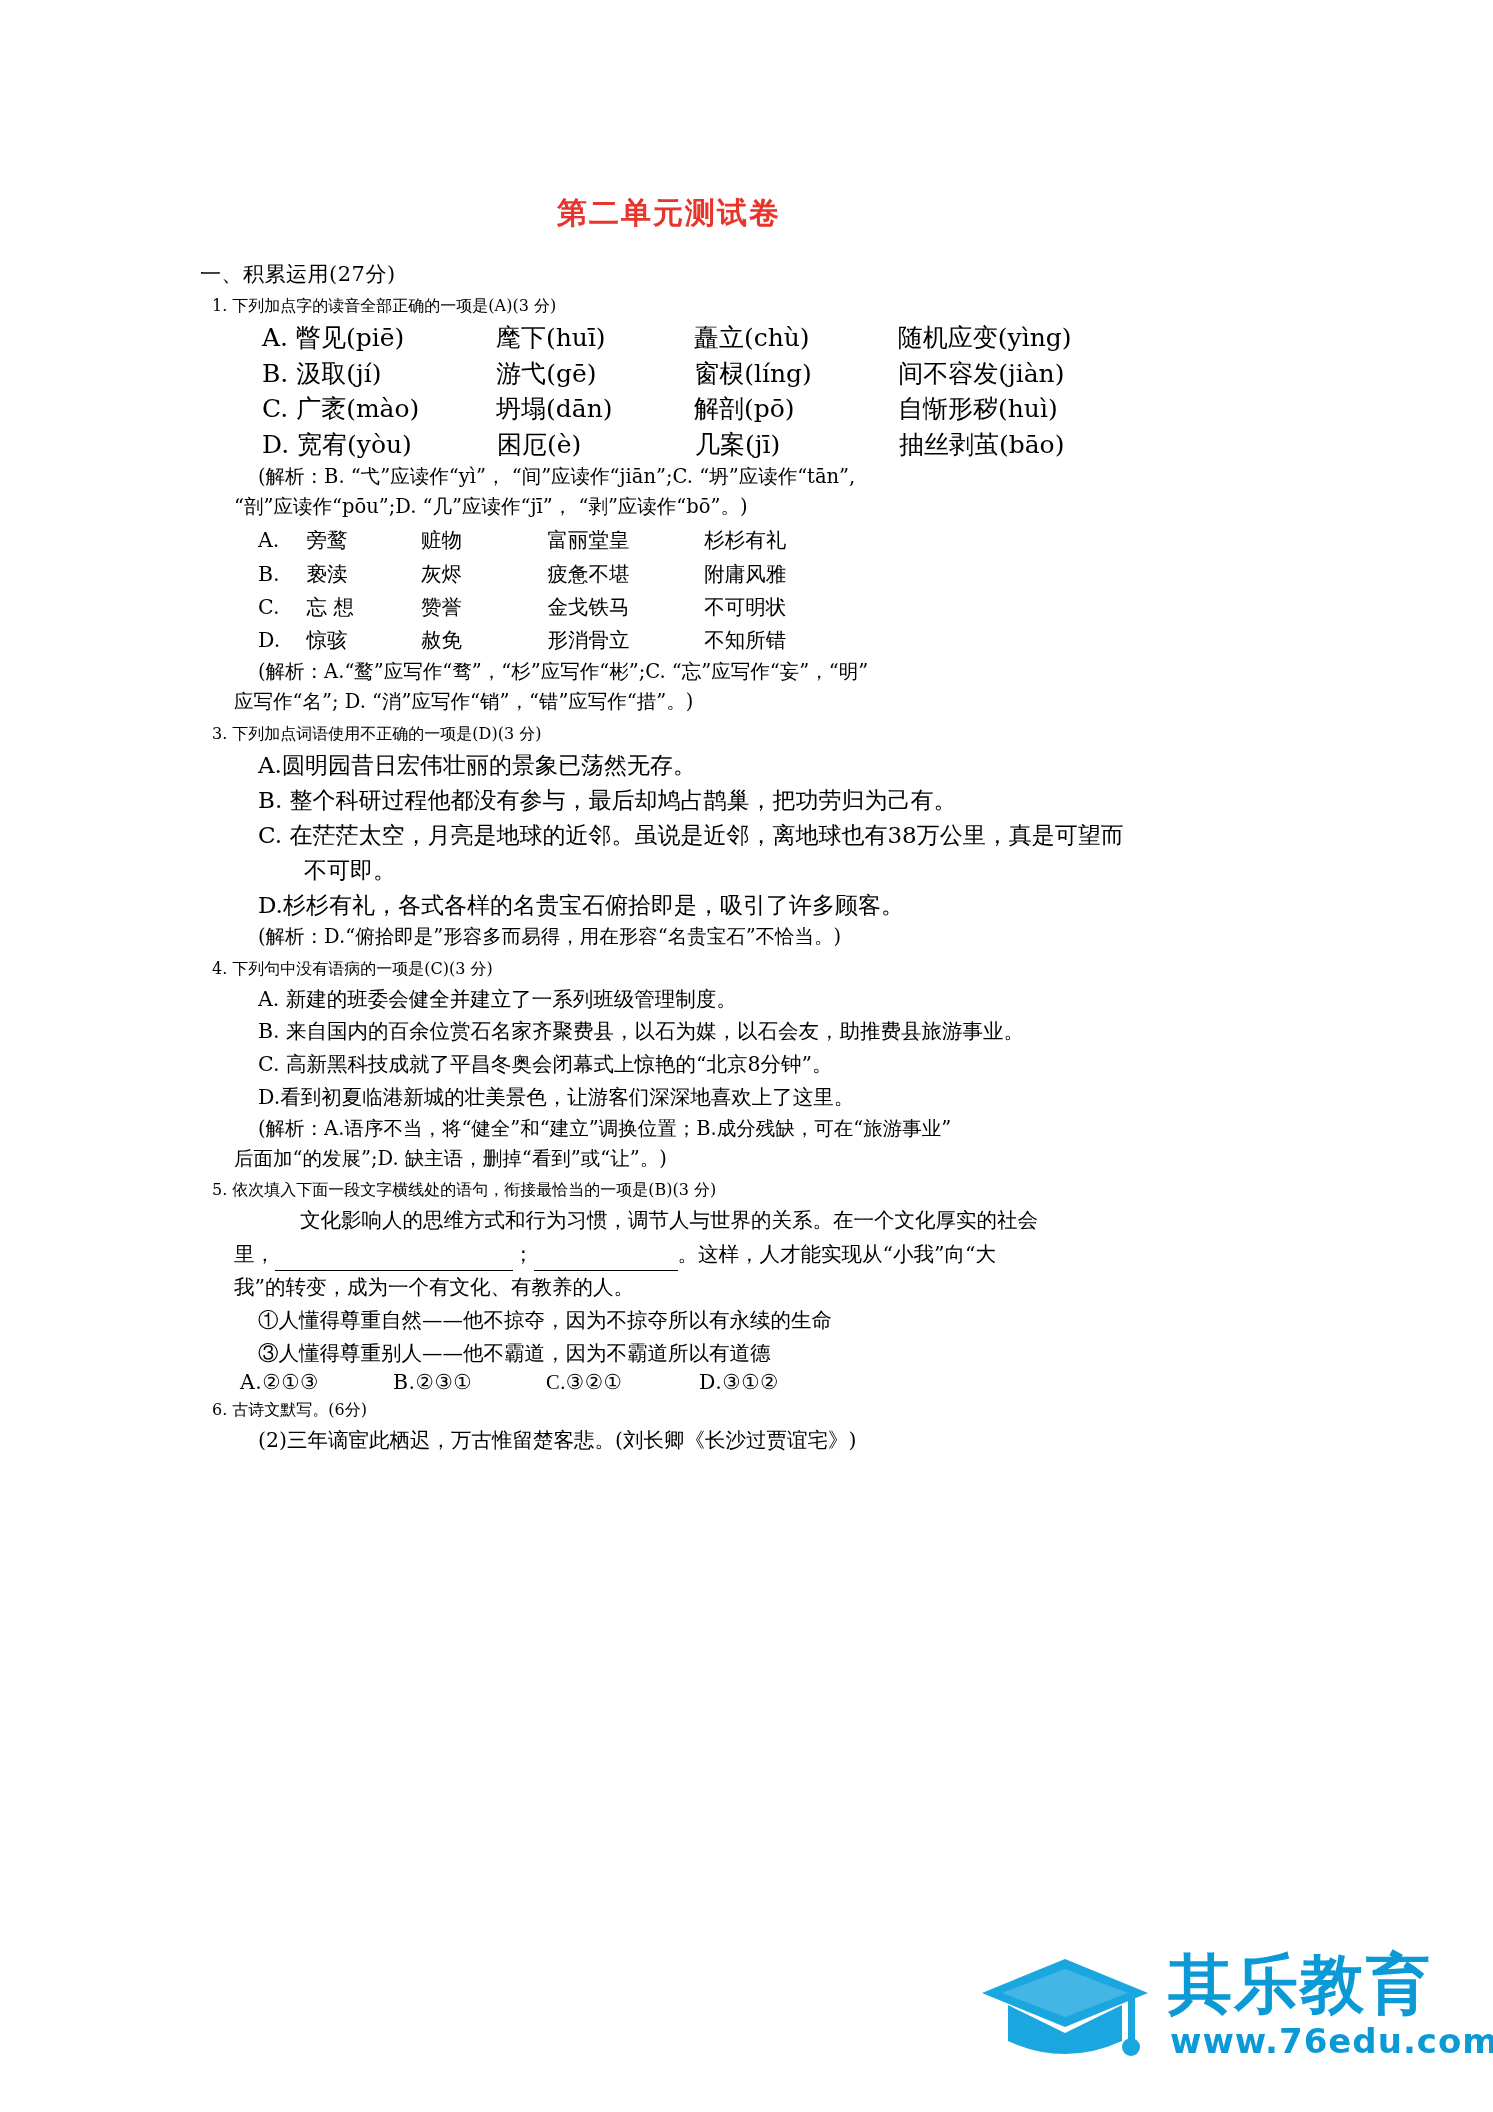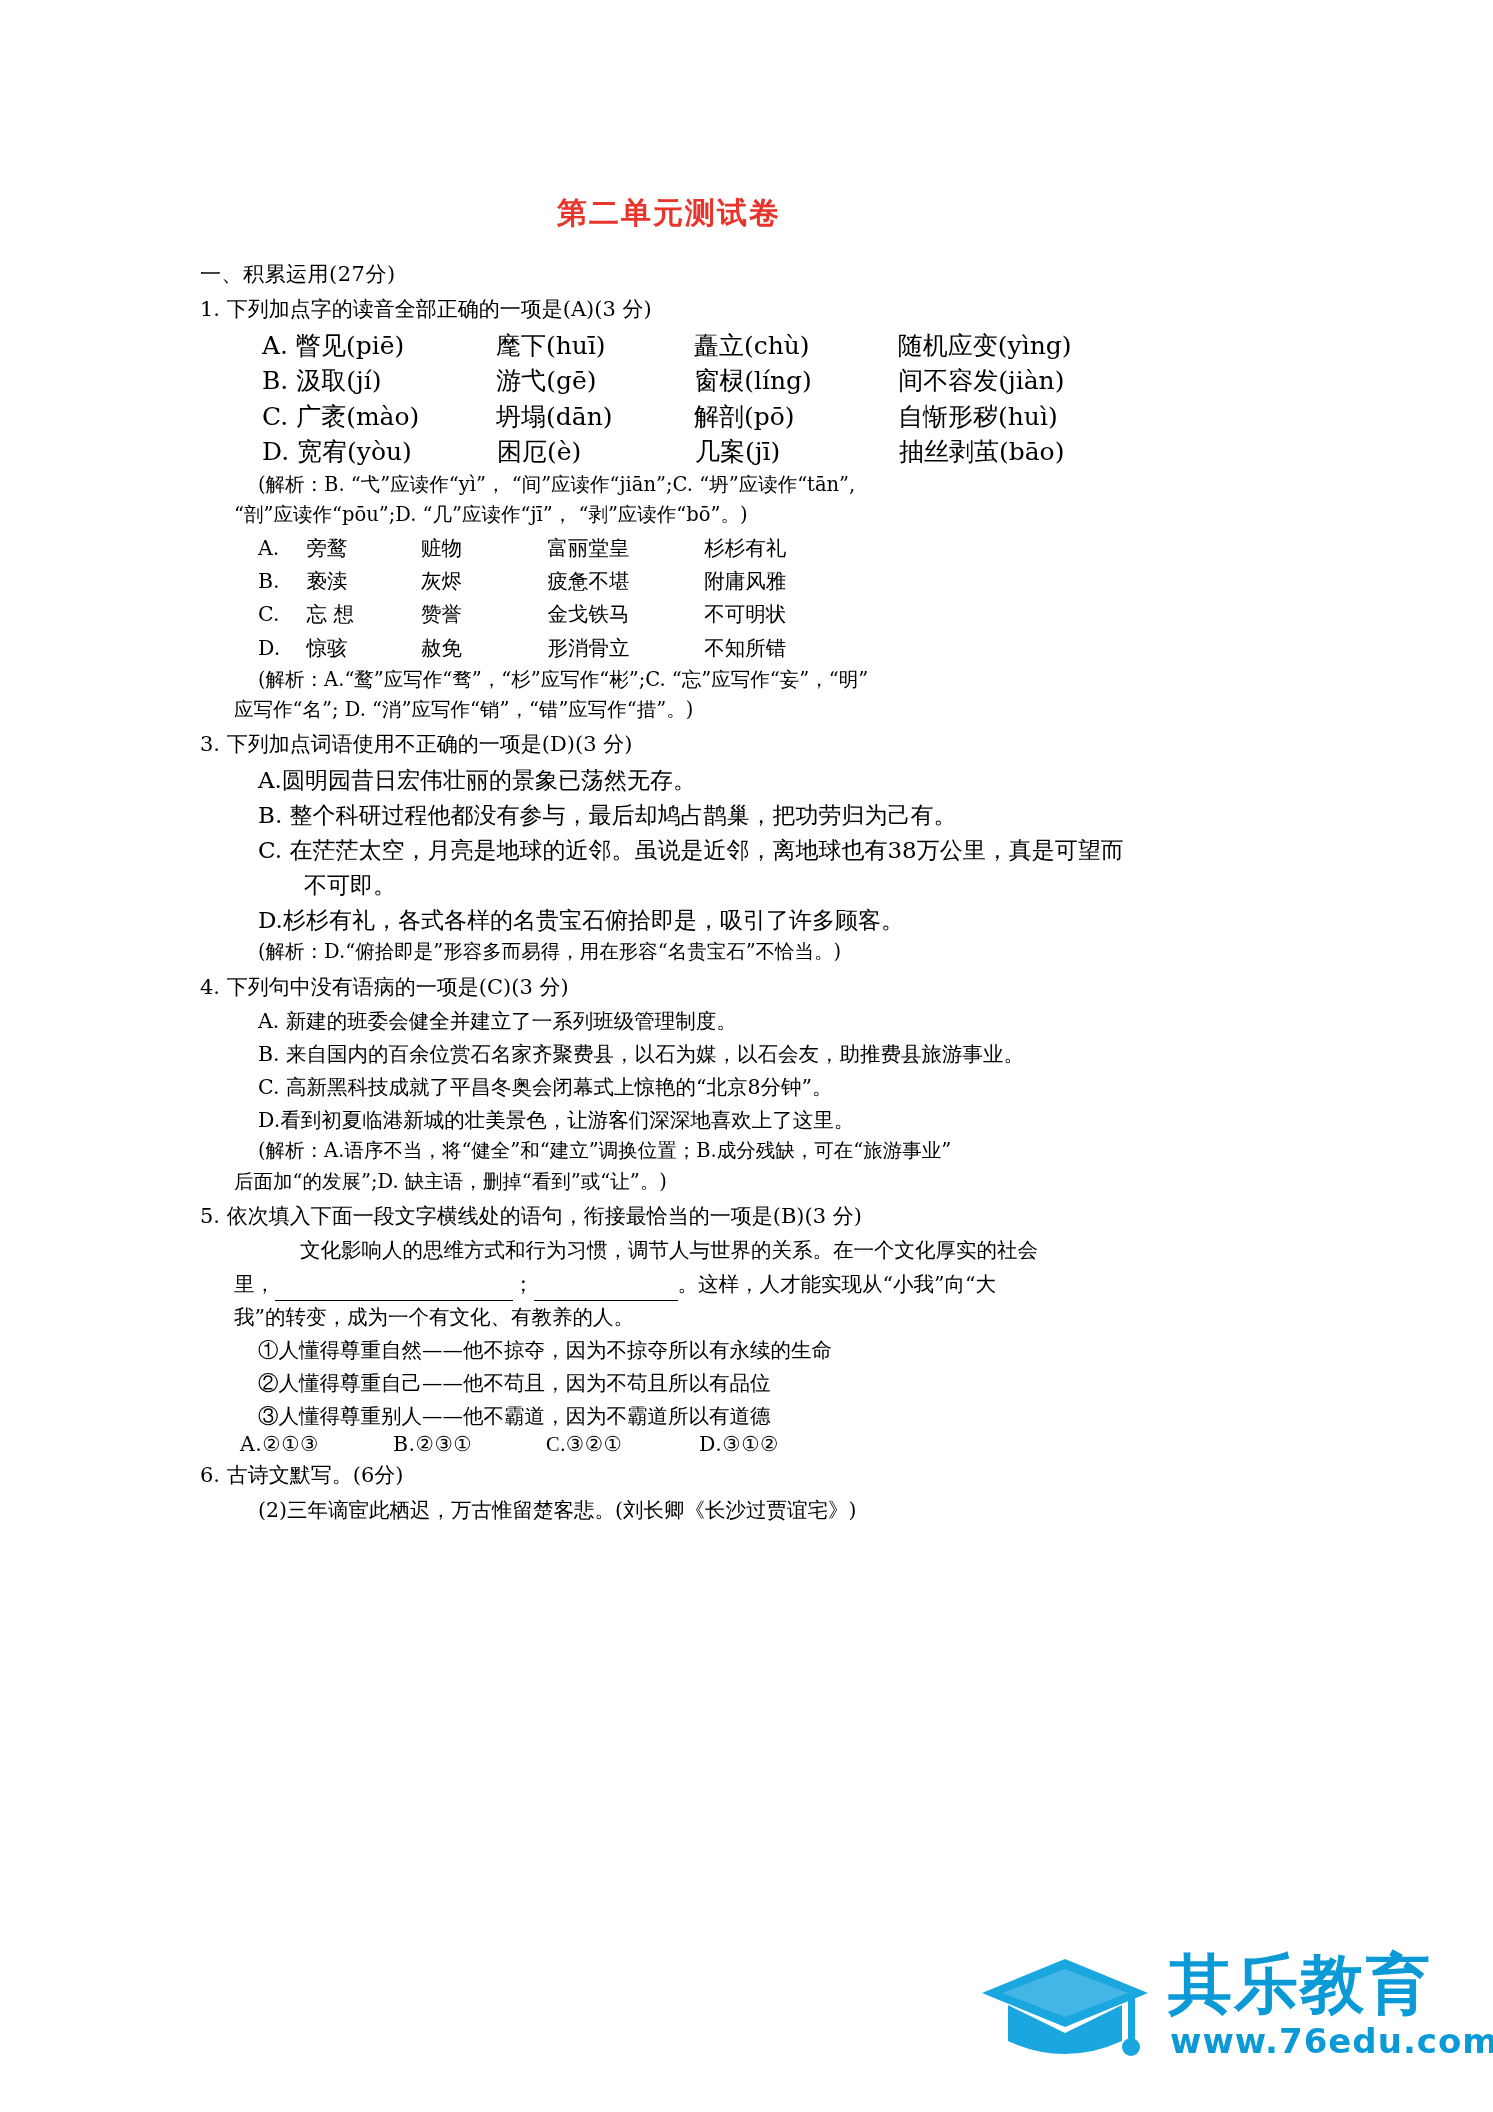--- a/index.html
+++ b/index.html
@@ -34,23 +34,23 @@
   }
   .section-head {
     font-size: 21px;
     margin: 0 0 6px 0;
     letter-spacing: 0.5px;
   }
   .q {
     margin-bottom: 2px;
   }
   .q-stem {
-    font-size: 21px;
+    font-size: 16px;
     line-height: 1.5;
-    margin: 4px 0 2px 0;
+    margin: 4px 0 2px 12px;
   }
 
   
   .optrow-big {
     font-size: 25px;
     line-height: 1.42;
     padding-left: 62px;
     white-space: nowrap;
   }
   .optrow-big .lbl { font-size: 25px; }
@@ -265,21 +265,20 @@
     <div class="q-stem">
       <span>5.</span>
       <span>依次填入下面一段文字横线处的语句，衔接最恰当的一项是(B)(3 分)</span>
     </div>
     <div class="para ind">文化影响人的思维方式和行为习惯，调节人与世界的关系。在一个文化厚实的社会</div>
     <div class="para hang">
       <span>里，</span><span class="blankline bl-long"></span><span>；</span><span class="blankline bl-short"></span><span>。这样，人才能实现从“小我”向“大</span>
     </div>
     <div class="para hang">我”的转变，成为一个有文化、有教养的人。</div>
     <div class="optline">①人懂得尊重自然——他不掠夺，因为不掠夺所以有永续的生命</div>
-    <div class="optline">②人懂得尊重自己——他不苟且，因为不苟且所以有品位</div>
     <div class="optline">③人懂得尊重别人——他不霸道，因为不霸道所以有道德</div>
     <div class="choices-row">
       <span class="ch1">A.②①③</span>
       <span class="ch2">B.②③①</span>
       <span class="ch3">C.③②①</span>
       <span>D.③①②</span>
     </div>
   </div>
 
   <div class="q">

